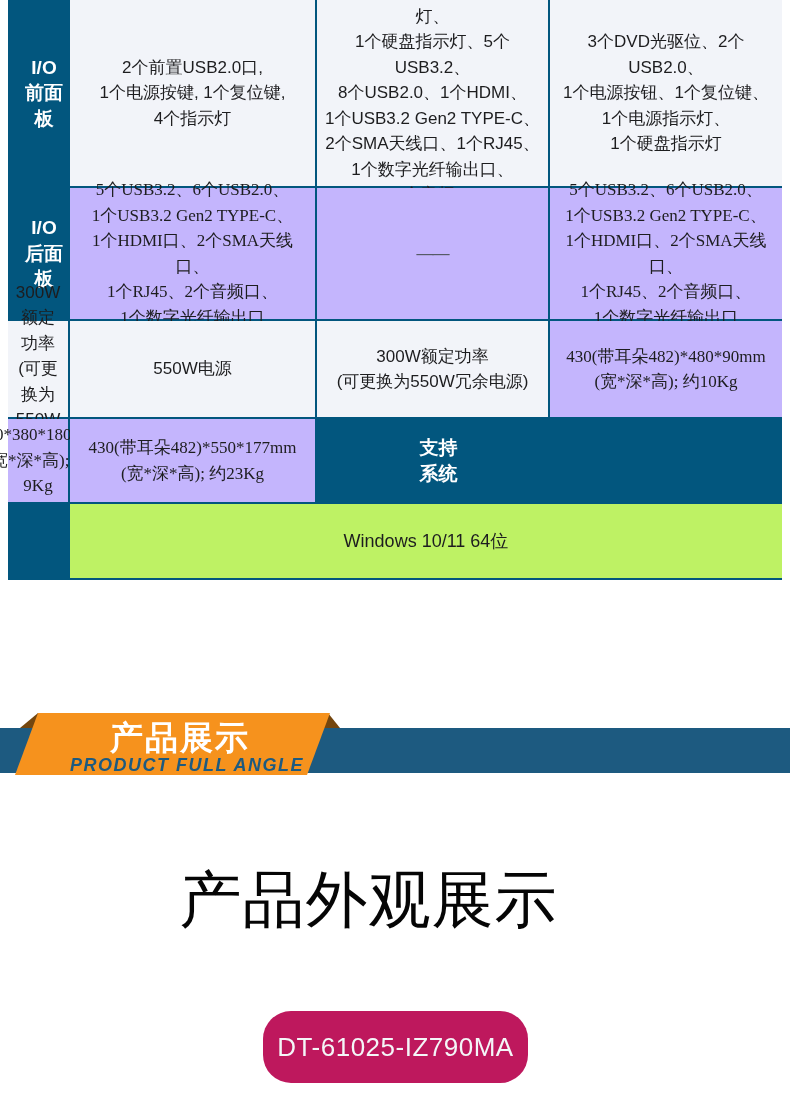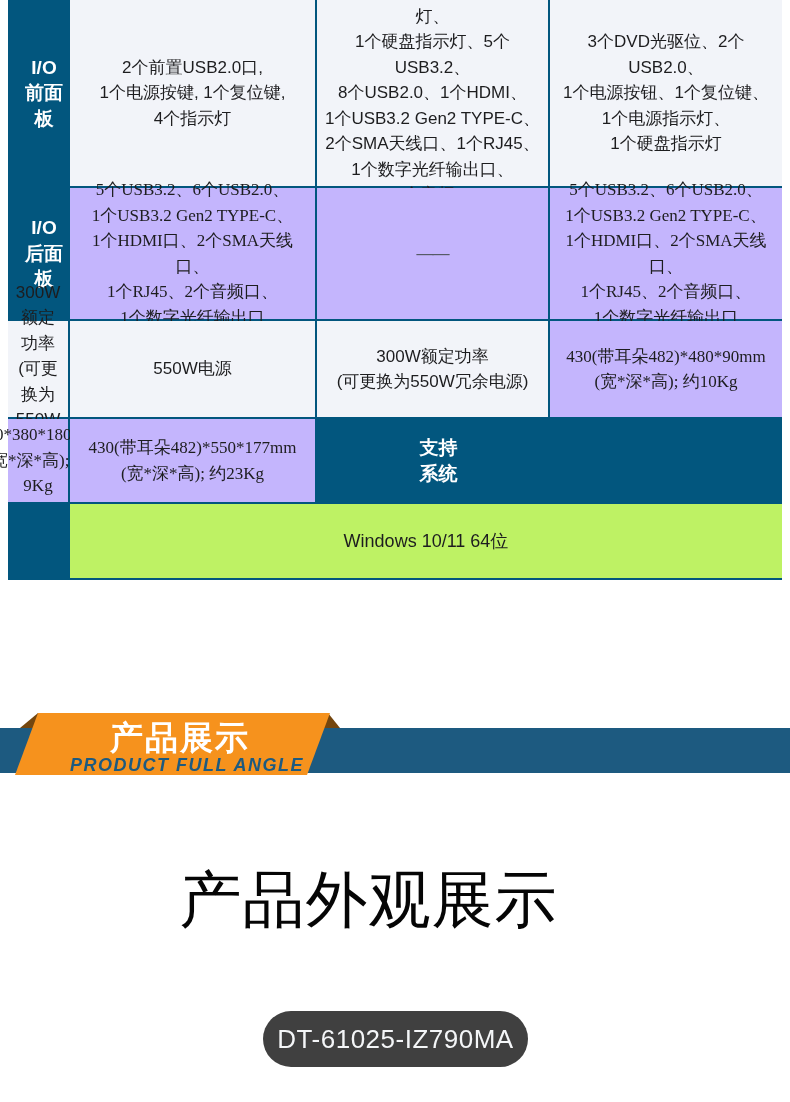--- a/index.html
+++ b/index.html
@@ -72,22 +72,22 @@
 
   
   .section-title {
     position:absolute; left:0; top:855px; width:721px; height:90px;
     display:flex; align-items:center; justify-content:center;
     color:#050505; font-size:62px; font-weight:400; letter-spacing:1px;margin-left:8px;
   }
 
   
   .model-badge {
-    position:absolute; left:263px; top:1011px; width:265px; height:56px;
-    background:#404040; border-radius:28px; border:none;
+    position:absolute; left:263px; top:1011px; width:265px; height:72px;
+    background:#be185d; border-radius:28px; border:none;
     display:flex; align-items:center; justify-content:center;
     color:#f4f6f8; font-size:26px; letter-spacing:0.5px;
     font-family:"Liberation Sans","DejaVu Sans",sans-serif;
     cursor:pointer;
   }
 </style>
 </head>
 <body>
 
 <div class="page">

